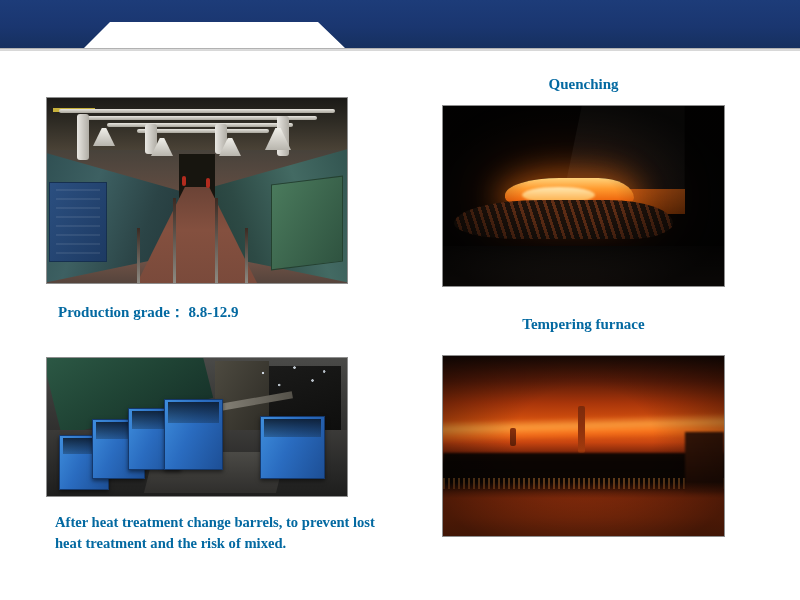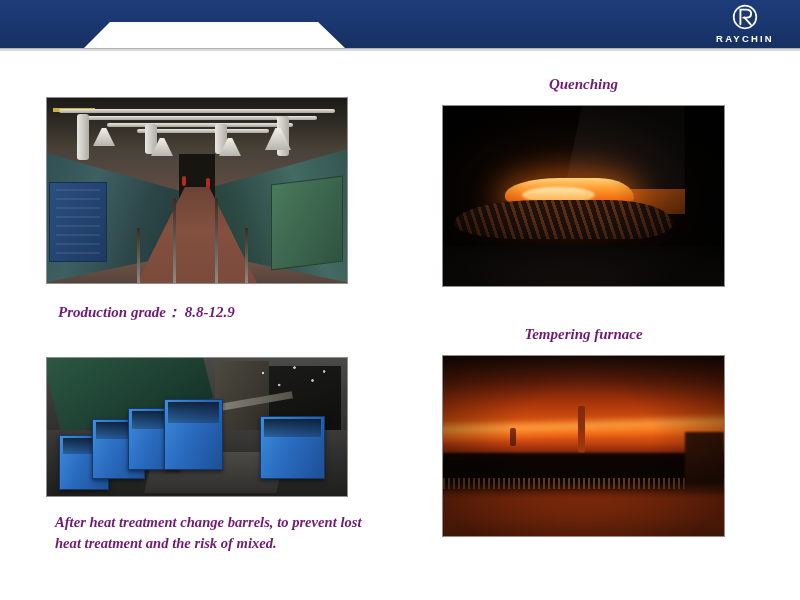--- a/index.html
+++ b/index.html
@@ -362,30 +362,29 @@
   .t-vign {
     position:absolute; inset:0;
     background: radial-gradient(ellipse at 50% 45%, rgba(0,0,0,0) 35%, rgba(0,0,0,0.45) 88%);
   }
 
   
   .caption {
     position: absolute;
     font-family: "Liberation Serif", serif;
     font-weight: bold;
-    color: #701a75;
-    font-style: italic;
+    color: #0369a1;
   }
   #label-quenching {
     left: 442px; top: 76px; width: 283px;
     text-align: center;
     font-size: 15px;
   }
   #label-tempering {
-    left: 442px; top: 326px; width: 283px;
+    left: 442px; top: 316px; width: 283px;
     text-align: center;
     font-size: 15px;
   }
   #caption-production-grade {
     left: 58px; top: 303px;
     font-size: 15px;
     white-space: nowrap;
   }
   #caption-barrels {
     left: 55px; top: 512px;
@@ -397,31 +396,20 @@
 </head>
 <body>
 
 <div class="header">
 
   <div class="header-band"></div>
   <div class="header-rule"></div>
   <div class="header-rule-lower"></div>
 
 
-  <div class="logo">
-    <span class="logo-mark">
-      <svg width="30" height="30" viewBox="0 0 30 30">
-        <circle cx="15" cy="14" r="11.3" fill="none" stroke="#ffffff" stroke-width="1.7"></circle>
-        <path d="M10.4 21.2 L10.4 6.6 L16.2 6.6 C19.4 6.6 21.1 8.3 21.1 10.7
-                 C21.1 13.1 19.4 14.6 16.4 14.6 L13.2 14.6" fill="none" stroke="#ffffff" stroke-width="1.9" stroke-linecap="round"></path>
-        <path d="M14.6 14.6 L20.8 21.6" fill="none" stroke="#ffffff" stroke-width="1.9" stroke-linecap="round"></path>
-      </svg>
-    </span>
-    <span class="logo-text">RAYCHIN</span>
-  </div>
 </div>
 
 <div class="photo" id="photo-production-line">
   <div class="photo-inner">
     <div class="pl-bg"></div>
     <div class="pl-ceiling"></div>
     <div class="pl-redbeam"></div>
     <div class="pl-yellow"></div>
     <div class="pl-pipe" style="left:4%;top:11px;width:92%;"></div>
     <div class="pl-pipe" style="left:10%;top:18px;width:80%;"></div>

